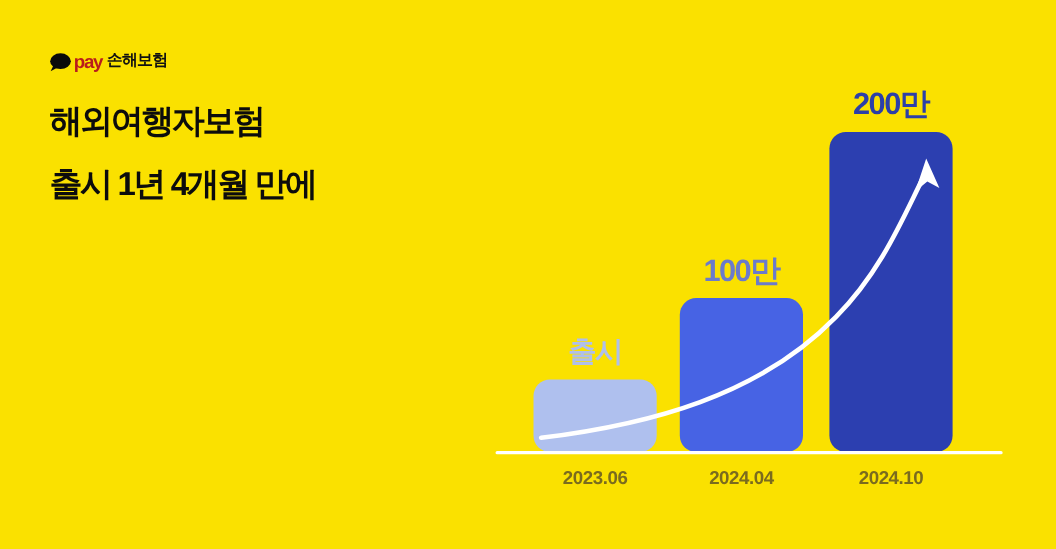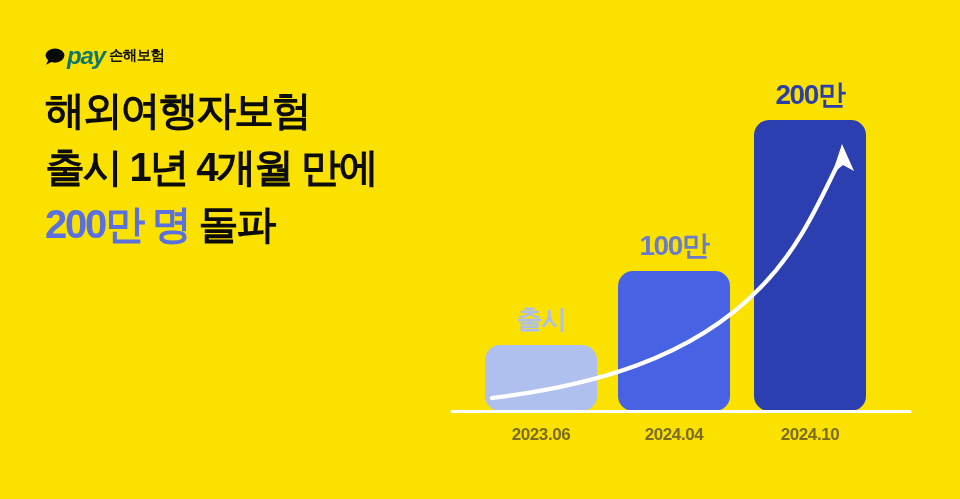--- a/index.html
+++ b/index.html
@@ -32,46 +32,45 @@
     height:28px;
   }
   .bubble-icon {
     width:20px;
     height:17px;
     margin-right:2px;
     flex:0 0 auto;
     display:block;
   }
   .brand-pay {
-    font-size:24px;
+    font-size:17px;
     font-weight:bold;
-    color:#0f766e;
+    color:#b91c1c;
     letter-spacing:-1.1px;
     line-height:1;
-    font-style:italic;
   }
   .brand-sub {
     font-size:14.5px;
     font-weight:bold;
     color:#111111;
     letter-spacing:-0.7px;
     margin-left:4px;
     line-height:1;
     padding-bottom:1px;
   }
 
   
   .headline {
     position:absolute;
     left:45px;
     top:82px;
     width:470px;
   }
   .hl-line {
-    font-size:40px;
+    font-size:30px;
     font-weight:bold;
     color:#0C0C0C;
     letter-spacing:-2.2px;
     line-height:57px;
     white-space:nowrap;
   }
   .hl-blue { color:#5A6FE0; }
 
   
   #chart {
@@ -104,21 +103,20 @@
       <ellipse cx="10" cy="7.6" rx="9.4" ry="7.1" fill="#0A0A0A"></ellipse>
       <path d="M3.6 11.6 L1.0 16.8 L7.4 13.4 Z" fill="#0A0A0A"></path>
     </svg>
     <span class="brand-pay">pay</span>
     <span class="brand-sub">손해보험</span>
   </div>
 
   <div class="headline">
     <div class="hl-line" style="color: rgb(12, 12, 12);">해외여행자보험</div>
     <div class="hl-line" style="color: rgb(12, 12, 12);">출시 1년 4개월 만에</div>
-    <div class="hl-line"><span class="hl-blue" style="color: rgb(90, 111, 224);">200만 명</span> <span>돌파</span></div>
   </div>
 
   <div id="chart">
     <svg class="chart-svg" width="500" height="400" viewBox="0 0 500 400">
 
       <rect id="bar-3" x="314" y="60" width="112" height="291" rx="15" ry="15" fill="#2C3FB0"></rect>
 
       <rect id="bar-2" x="178" y="211" width="112" height="140" rx="15" ry="15" fill="#4763E4"></rect>
 
       <rect id="bar-1" x="45" y="285" width="112" height="66" rx="15" ry="15" fill="#AFC0EE"></rect>

